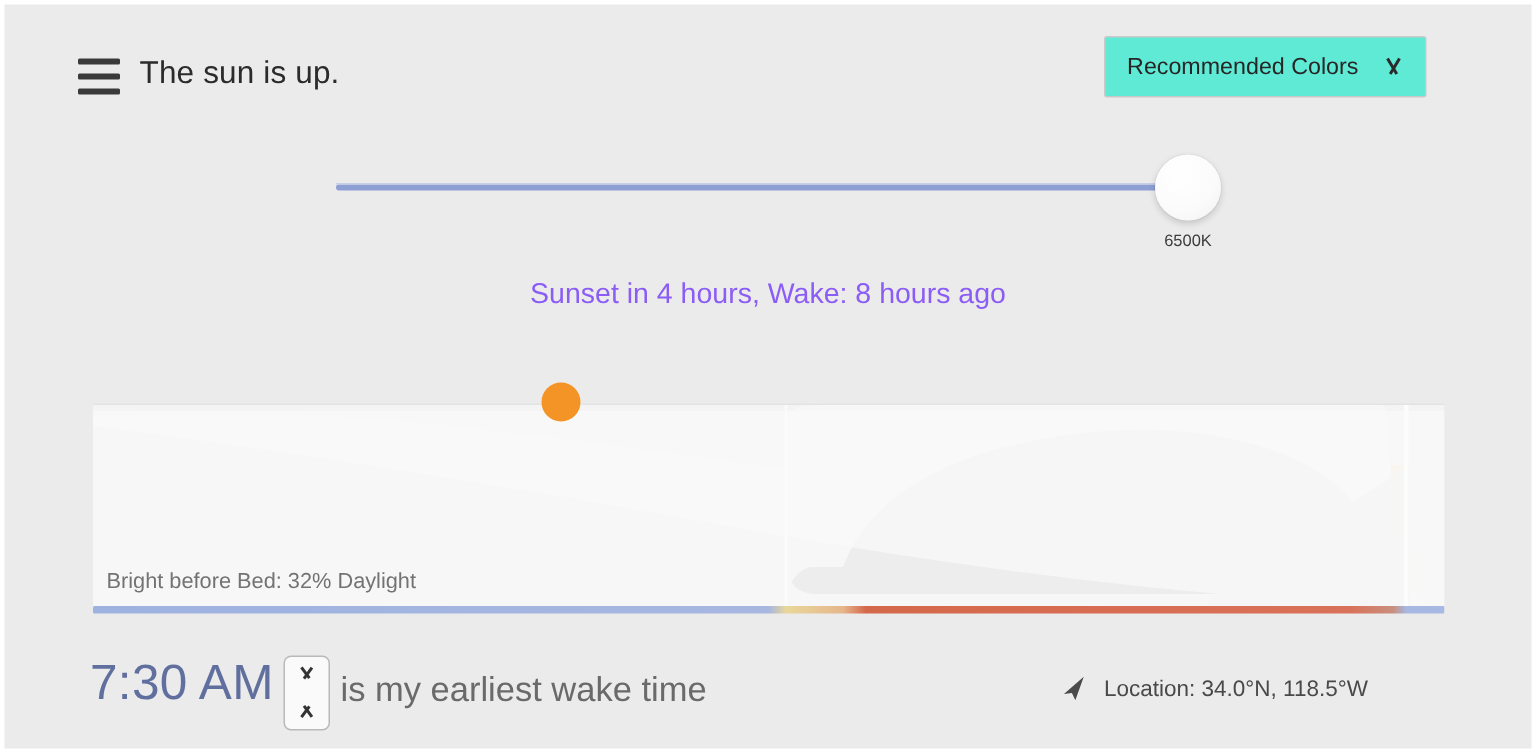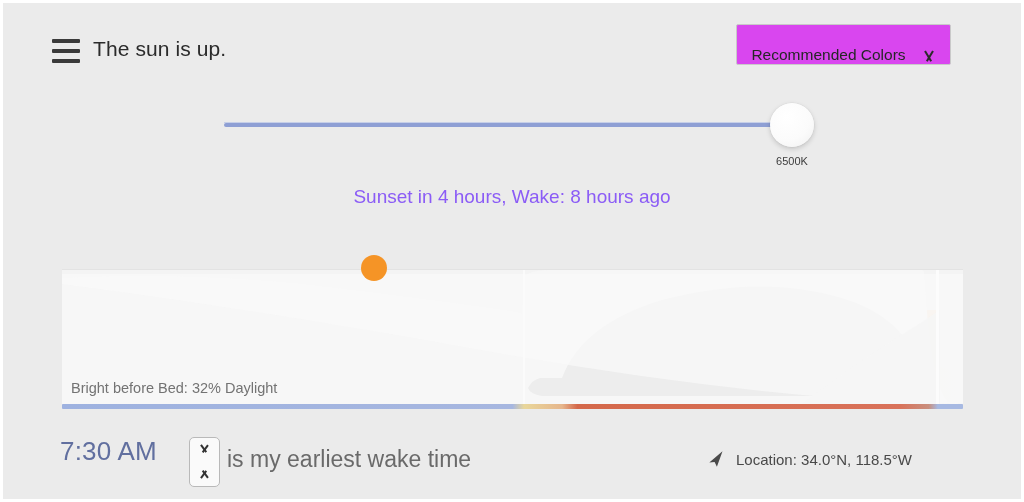--- a/index.html
+++ b/index.html
@@ -56,26 +56,26 @@
     color: #2b2b2b;
     letter-spacing: .1px;
     white-space: nowrap;
   }
   .dropdown {
     position: absolute;
     left: 733px;
     top: 21px;
     width: 215px;
     height: 41px;
-    background: #d946ef;
+    background: #5eead4;
     border: 1px solid #c9c9c9;
     border-radius: 2px;
     box-sizing: border-box;
     display: flex;
-    align-items: flex-end;
+    align-items: center;
     justify-content: center;
     gap: 16px;
     cursor: pointer;
   }
   .dropdown .dd-label {
     font-size: 15.5px;
     color: #262626;
     white-space: nowrap;
   }
   .dropdown .chev {
@@ -181,21 +181,21 @@
     background: #f59426;
     z-index: 6;
   }
 
   
   .footer { position:absolute; left:0; top:424px; width:100%; height:72px; }
   .wake-time {
     position: absolute;
     left: 57px;
     top: 9px;
-    font-size: 26px;
+    font-size: 33px;
     color: #616f9f;
     letter-spacing: .2px;
   }
   .spinner {
     position: absolute;
     left: 186px;
     top: 10px;
     width: 31px;
     height: 50px;
     background: #fafafa;

